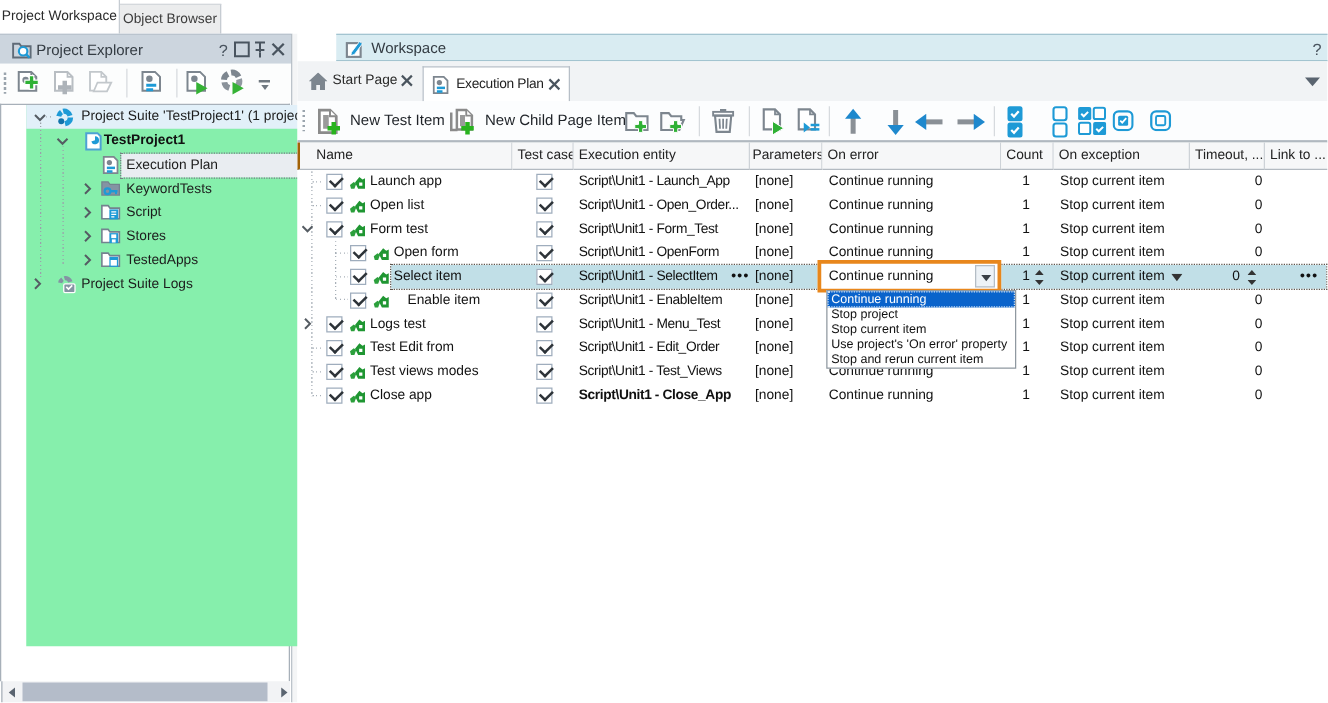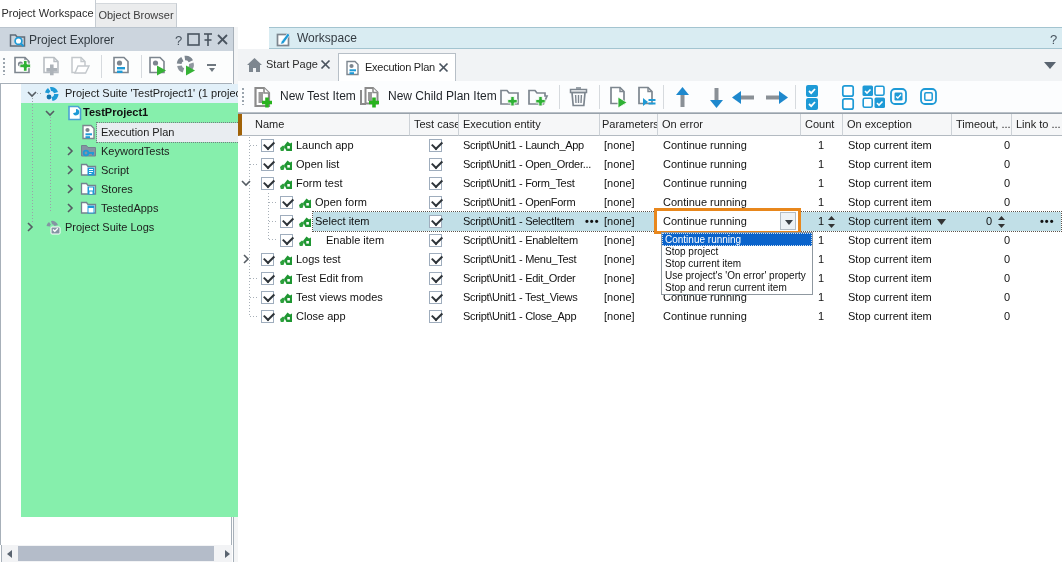--- a/index.html
+++ b/index.html
@@ -273,21 +273,21 @@
     </svg>
     <div class="abs" style="left:42px;top:0;height:31px;line-height:31px;font-size:12px;color:#1f2328;">New Test Item</div>
 
     <svg class="abs" style="left:120px;top:5px;" width="25" height="24" viewBox="0 0 25 24">
       <path d="M7.5 2 h7.5 l4.5 4.5 v11 h-12 z" fill="#fff" stroke="#8b8b8b" stroke-width="2"></path>
       <path d="M15 2 v4.5 h4.5" fill="#fff" stroke="#8b8b8b" stroke-width="1.5"></path>
       <rect x="10" y="6" width="4" height="9" fill="#9a9a9a"></rect>
       <path d="M3 4 v14 h5" fill="none" stroke="#8b8b8b" stroke-width="2"></path>
       <path d="M17.8 11.5 v3.2 h3.2 v3.6 h-3.2 v3.2 h-3.6 v-3.2 h-3.2 v-3.6 h3.2 v-3.2 z" fill="#28b31e"></path>
     </svg>
-    <div class="abs" style="left:150px;top:0;height:31px;line-height:31px;font-size:12px;color:#1f2328;">New Child Plan Item</div>
+    <div class="abs" style="left:150px;top:0;height:31px;line-height:31px;font-size:12px;color:#1f2328;">New Child Page Item</div>
 
     <svg class="abs" style="left:261px;top:5px;" width="23" height="23" viewBox="0 0 23 23">
       <path d="M2 4.5 h6 l2 2.5 h9 v11 h-17 z" fill="none" stroke="#7d868f" stroke-width="1.7"></path>
       <path d="M15.2 10.5 v3 h3 v3.4 h-3 v3 h-3.4 v-3 h-3 v-3.4 h3 v-3 z" fill="#2fb135" stroke="#fff" stroke-width="0.8"></path>
     </svg>
 
     <svg class="abs" style="left:289px;top:5px;" width="23" height="23" viewBox="0 0 23 23">
       <path d="M2 4.5 h6 l2 2.5 h8 v3 l2 0 -3.5 8 h-14.5 z" fill="none" stroke="#7d868f" stroke-width="1.7"></path>
       <path d="M15.2 10.5 v3 h3 v3.4 h-3 v3 h-3.4 v-3 h-3 v-3.4 h3 v-3 z" fill="#2fb135" stroke="#fff" stroke-width="0.8"></path>
     </svg>
@@ -389,21 +389,21 @@
   </svg>
 <style>
 .hc { white-space:nowrap; overflow:hidden; position:absolute; top:0; height:22px; background:#f6f7f8; border-right:1px solid #cdd2d7; border-bottom:1px solid #b3bac1; line-height:21px; padding-left:4px; color:#222; font-size:11px; }
 .cb { position:absolute; width:13px; height:13px; background:#fff; border:1px solid #9fadbd; }
 .cb::before { content:""; position:absolute; left:2px; top:1.3px; width:7.5px; height:4.6px; border-left:2px solid #2d3338; border-bottom:2px solid #2d3338; transform:rotate(-45deg); }
 .rt { position:absolute; height:19px; line-height:19px; font-size:11px; color:#111; white-space:nowrap; }
 .rr { text-align:right; }
 </style>
 <div id="table" class="abs" style="left:238px;top:113px;width:824px;height:449px;background:#fff;border-top:1px solid #98a2ab;">
 
-  <div class="hc" style="left:0;width:172px;border-left:4px solid #a16207;padding-left:13px;">Name</div>
+  <div class="hc" style="left:0;width:172px;border-left:2px solid #a16207;padding-left:13px;">Name</div>
   <div class="hc" style="left:172px;width:49px;">Test case</div>
   <div class="hc" style="left:221px;width:141px;">Execution entity</div>
   <div class="hc" style="left:362px;width:58px;padding-left:2px;">Parameters</div>
   <div class="hc" style="left:420px;width:143px;">On error</div>
   <div class="hc" style="left:563px;width:42px;">Count</div>
   <div class="hc" style="left:605px;width:109px;">On exception</div>
   <div class="hc" style="left:714px;width:60px;">Timeout, ...</div>
   <div class="hc" style="left:774px;width:50px;border-right:none;">Link to ...</div>
 
   <div class="abs" style="left:11px;top:23px;width:1px;height:180px;background-image:repeating-linear-gradient(#a8b0b8 0 1px,transparent 1px 3px);"></div>
@@ -551,21 +551,21 @@
   <div class="rt" style="left:610px;top:174px;">Stop current item</div>
   <div class="rt rr" style="left:748px;top:174px;width:24px;">0</div>
 
   <div class="abs" style="left:12px;top:202px;width:9px;height:1px;background-image:repeating-linear-gradient(90deg,#a8b0b8 0 1px,transparent 1px 3px);"></div>
   <span class="cb" style="left:23px;top:196px;"></span>
   <svg class="abs" style="left:41px;top:197px;" width="14" height="12" viewBox="0 0 14 12">
       <use href="#gicon"></use>
     </svg>
   <div class="rt" style="left:58px;top:193px;">Close app</div>
   <span class="cb" style="left:191px;top:196px;"></span>
-  <div class="rt" style="letter-spacing:-0.3px;left:225px;top:193px;">Script\Unit1 - Close_App</div>
+  <div class="rt" style="letter-spacing:-0.3px;left:225px;top:193px;font-weight:bold;">Script\Unit1 - Close_App</div>
   <div class="rt" style="left:366px;top:193px;">[none]</div>
   <div class="rt" style="left:425px;top:193px;">Continue running</div>
   <div class="rt rr" style="left:560px;top:193px;width:26px;">1</div>
   <div class="rt" style="left:610px;top:193px;">Stop current item</div>
   <div class="rt rr" style="left:748px;top:193px;width:24px;">0</div>
 
   <div class="abs" style="left:416px;top:94px;width:147px;height:26px;border:3px solid #e8871c;background:#fff;z-index:6;">
     <div class="rt" style="left:6px;top:0;height:20px;line-height:20px;">Continue running</div>
     <div class="abs" style="left:123px;top:1px;width:16px;height:18px;background:#edf2f6;border:1px solid #b4bdc5;">
       <div class="abs" style="left:3.5px;top:6.5px;width:0;height:0;border-left:4.5px solid transparent;border-right:4.5px solid transparent;border-top:5.5px solid #3a4046;"></div>

